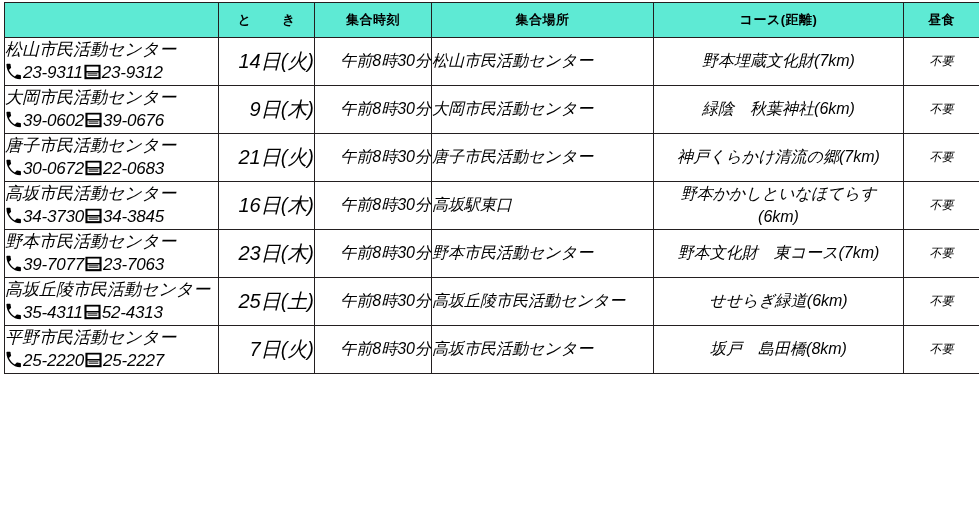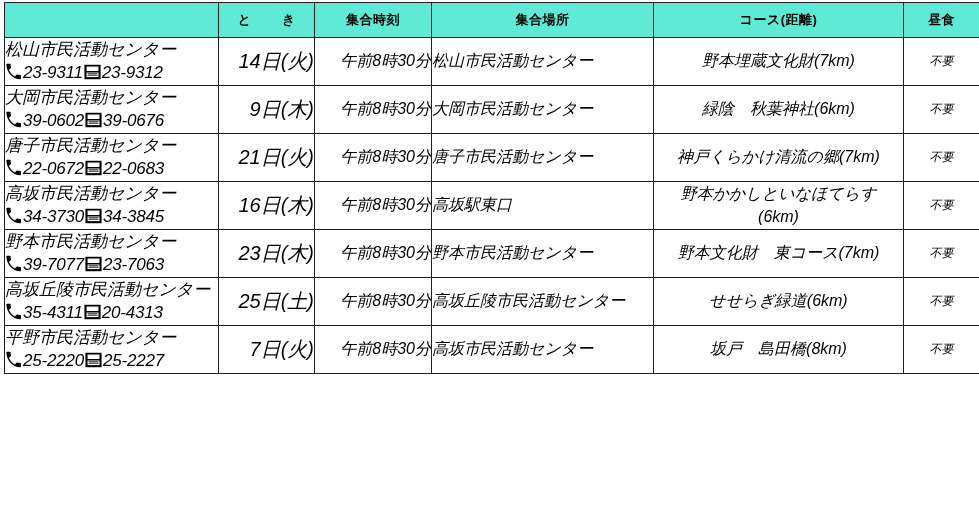--- a/index.html
+++ b/index.html
@@ -165,21 +165,21 @@
           <td class="time-cell">午前8時30分</td>
           <td class="meet-cell">大岡市民活動センター</td>
           <td class="course-cell"><span>緑陰　秋葉神社(6km)</span></td>
           <td class="lunch-cell">不要</td>
         </tr>
         <tr>
           <td class="center-cell">
             <span class="name">唐子市民活動センター</span>
             <span class="tel"><span class="ico"><svg width="17" height="17" viewBox="0 0 24 24">
                   <path fill="#000" d="M6.6 10.8c1.6 3.1 4.2 5.7 7.3 7.3l2.4-2.4c.3-.3.8-.4 1.2-.3 1.3.4 2.6.7 4 .7.6 0 1 .4 1 1V21c0 .6-.4 1-1 1C11.7 22 2 12.3 2 .99 2 .44 2.4 0 3 0h3.9c.6 0 1 .44 1 1 0 1.4.2 2.7.7 4 .1.4 0 .9-.3 1.2l-2.7 2.6z" transform="translate(0,1)"></path>
-                </svg></span><span>22-0672</span><span class="fax-ico"><svg width="17" height="16" viewBox="0 0 20 18">
+                </svg></span><span>30-0672</span><span class="fax-ico"><svg width="17" height="16" viewBox="0 0 20 18">
                   <rect x="0.5" y="0.5" width="19" height="17" fill="#000"></rect>
                   <rect x="3" y="2.6" width="14" height="5.2" fill="#fff"></rect>
                   <rect x="3" y="9.6" width="14" height="5.4" fill="#fff"></rect>
                   <rect x="4.2" y="10.6" width="11.6" height="1" fill="#000"></rect>
                   <rect x="4.2" y="12.3" width="11.6" height="1" fill="#000"></rect>
                 </svg></span><span>22-0683</span></span>
           </td>
           <td class="date-cell">21日(火)</td>
           <td class="time-cell">午前8時30分</td>
           <td class="meet-cell">唐子市民活動センター</td>
@@ -228,21 +228,21 @@
           <td class="center-cell">
             <span class="name">高坂丘陵市民活動センター</span>
             <span class="tel"><span class="ico"><svg width="17" height="17" viewBox="0 0 24 24">
                   <path fill="#000" d="M6.6 10.8c1.6 3.1 4.2 5.7 7.3 7.3l2.4-2.4c.3-.3.8-.4 1.2-.3 1.3.4 2.6.7 4 .7.6 0 1 .4 1 1V21c0 .6-.4 1-1 1C11.7 22 2 12.3 2 .99 2 .44 2.4 0 3 0h3.9c.6 0 1 .44 1 1 0 1.4.2 2.7.7 4 .1.4 0 .9-.3 1.2l-2.7 2.6z" transform="translate(0,1)"></path>
                 </svg></span><span>35-4311</span><span class="fax-ico"><svg width="17" height="16" viewBox="0 0 20 18">
                   <rect x="0.5" y="0.5" width="19" height="17" fill="#000"></rect>
                   <rect x="3" y="2.6" width="14" height="5.2" fill="#fff"></rect>
                   <rect x="3" y="9.6" width="14" height="5.4" fill="#fff"></rect>
                   <rect x="4.2" y="10.6" width="11.6" height="1" fill="#000"></rect>
                   <rect x="4.2" y="12.3" width="11.6" height="1" fill="#000"></rect>
-                </svg></span><span>20-4313</span></span>
+                </svg></span><span>52-4313</span></span>
           </td>
           <td class="date-cell">25日(土)</td>
           <td class="time-cell">午前8時30分</td>
           <td class="meet-cell">高坂丘陵市民活動センター</td>
           <td class="course-cell"><span>せせらぎ緑道(6km)</span></td>
           <td class="lunch-cell">不要</td>
         </tr>
         <tr>
           <td class="center-cell">
             <span class="name">平野市民活動センター</span>

